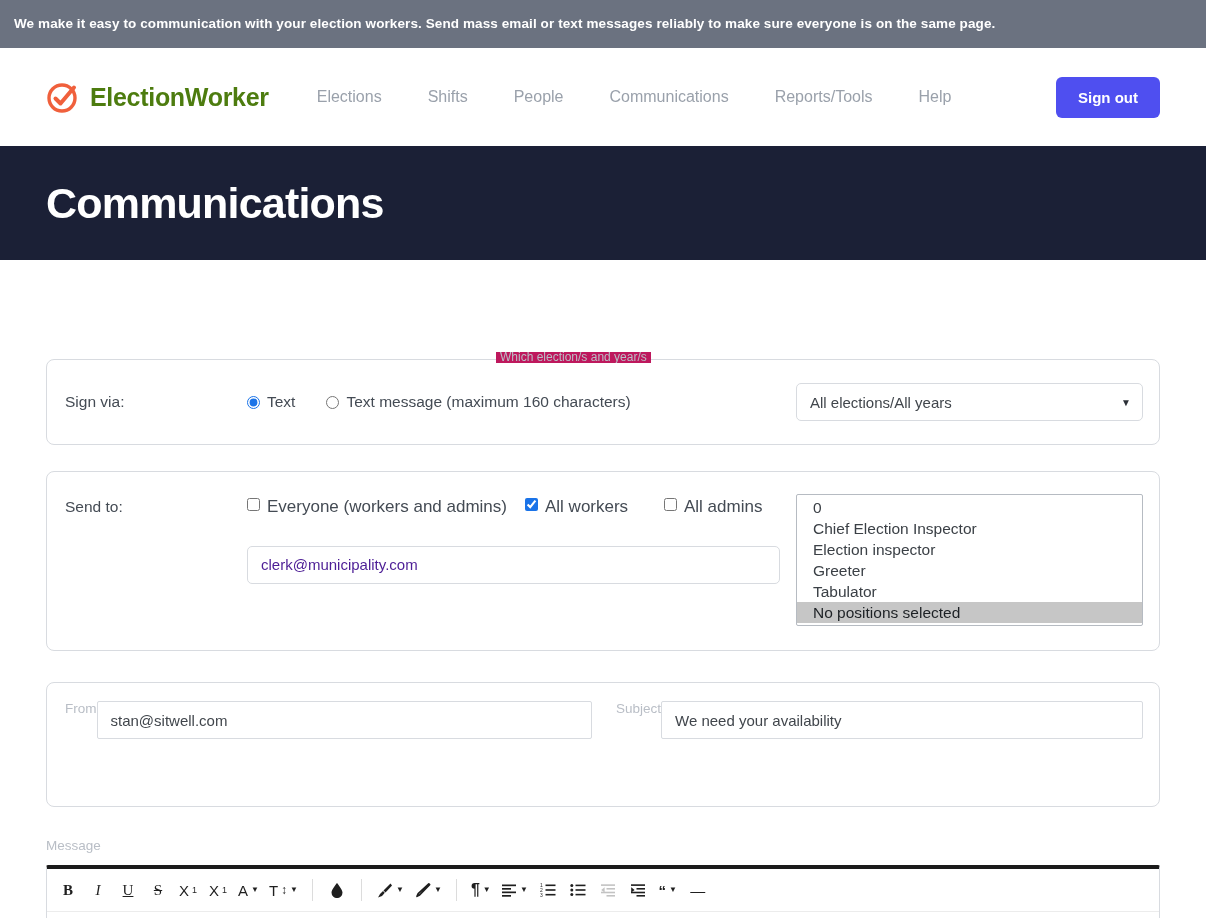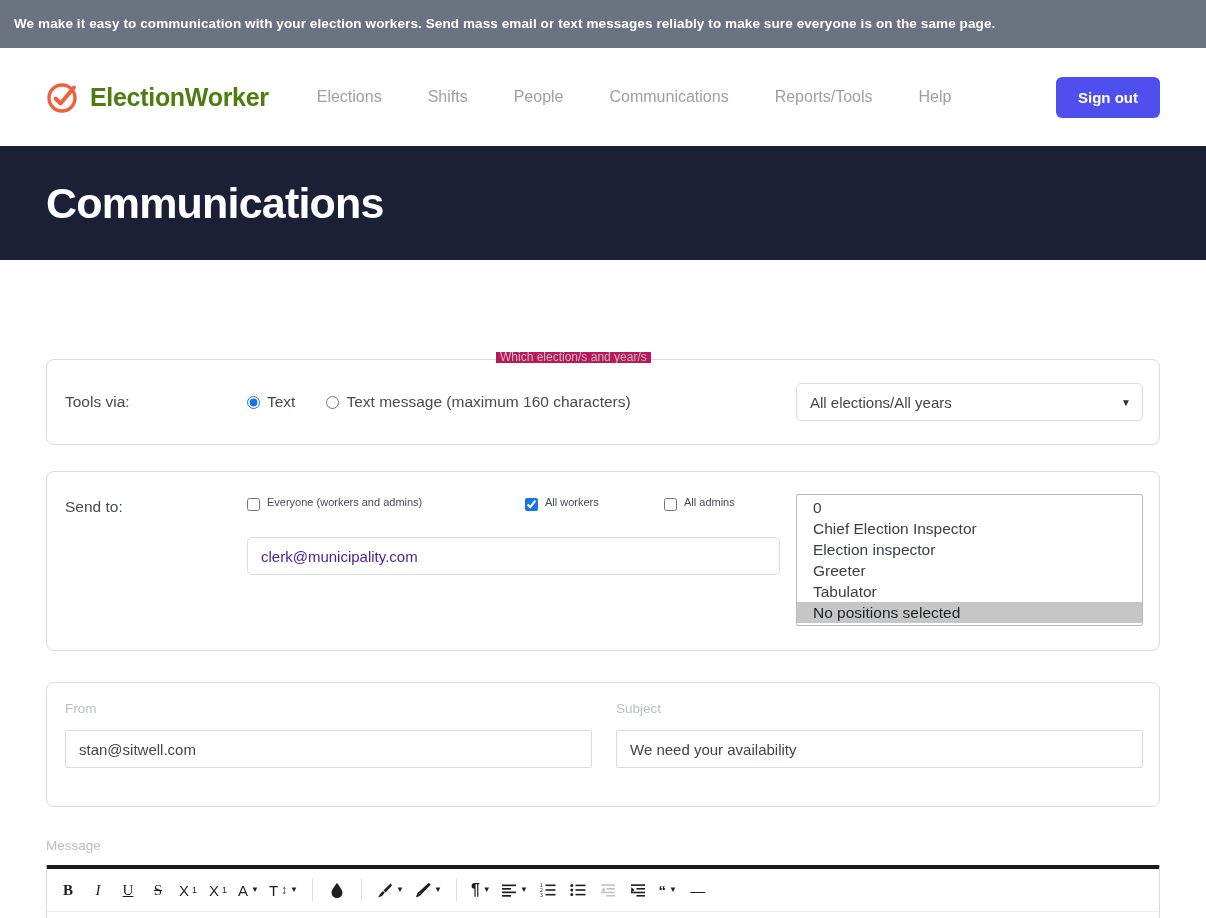--- a/index.html
+++ b/index.html
@@ -180,21 +180,21 @@
   }
   .sendto-label { width: 182px; padding-top: 4px; }
   .sendto-mid { flex: 1; max-width: 570px; }
 
   .check-row {
     display: flex;
     align-items: flex-start;
     gap: 0;
   }
   .check-item { display: flex; align-items: flex-start; gap: 7px; cursor: pointer; }
-  .check-item .txt { font-size: 11px; color: #444b54; line-height: 1.5; }
+  .check-item .txt { font-size: 17px; color: #444b54; line-height: 1.5; }
   .check-item input { margin-top: 4px; flex: none; }
   .chk-everyone { width: 278px; }
   .chk-allworkers { width: 139px; }
 
   .email-input {
     margin-top: 26px;
     width: 533px;
     height: 38px;
     border: 1px solid #d8dbe0;
     border-radius: 5px;
@@ -233,21 +233,21 @@
   .listbox::-webkit-scrollbar-thumb { background: #c9c9c9; border-radius: 0; }
 
   
   .card-fromsubject {
     margin-top: 31px;
     height: 125px;
     display: flex;
     gap: 24px;
     padding: 18px 16px 18px 18px;
   }
-  .fs-col { flex: 1; display: flex; flex-direction: column; }
+  .fs-col { flex: 1; display: flex; }
   .fs-label {
     font-size: 13.5px;
     color: #b9bec6;
     margin-bottom: 14px;
   }
   .fs-input {
     height: 38px;
     border: 1px solid #d8dbe0;
     border-radius: 2px;
     font-size: 15px;
@@ -339,21 +339,21 @@
 
 <div class="title-band">
   <h1 class="page-title">Communications</h1>
 </div>
 
 <div class="content">
 
   <div class="card card-sendvia">
     <span class="card-legend">Which election/s and year/s</span>
 
-    <span class="field-label sendvia-label">Tools via:</span>
+    <span class="field-label sendvia-label">Sign via:</span>
 
     <div class="radio-row">
       <label class="radio-item">
         <input type="radio" name="sendvia" checked="" style="">
         <span class="txt">Text</span>
       </label>
       <label class="radio-item">
         <input type="radio" name="sendvia" style="">
         <span class="txt">Text message (maximum 160 characters)</span>
       </label>

